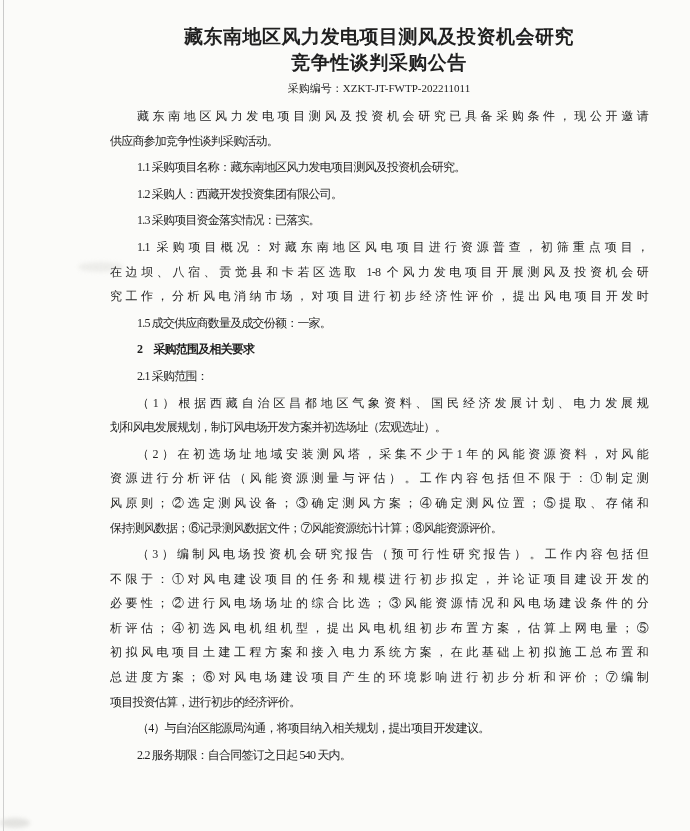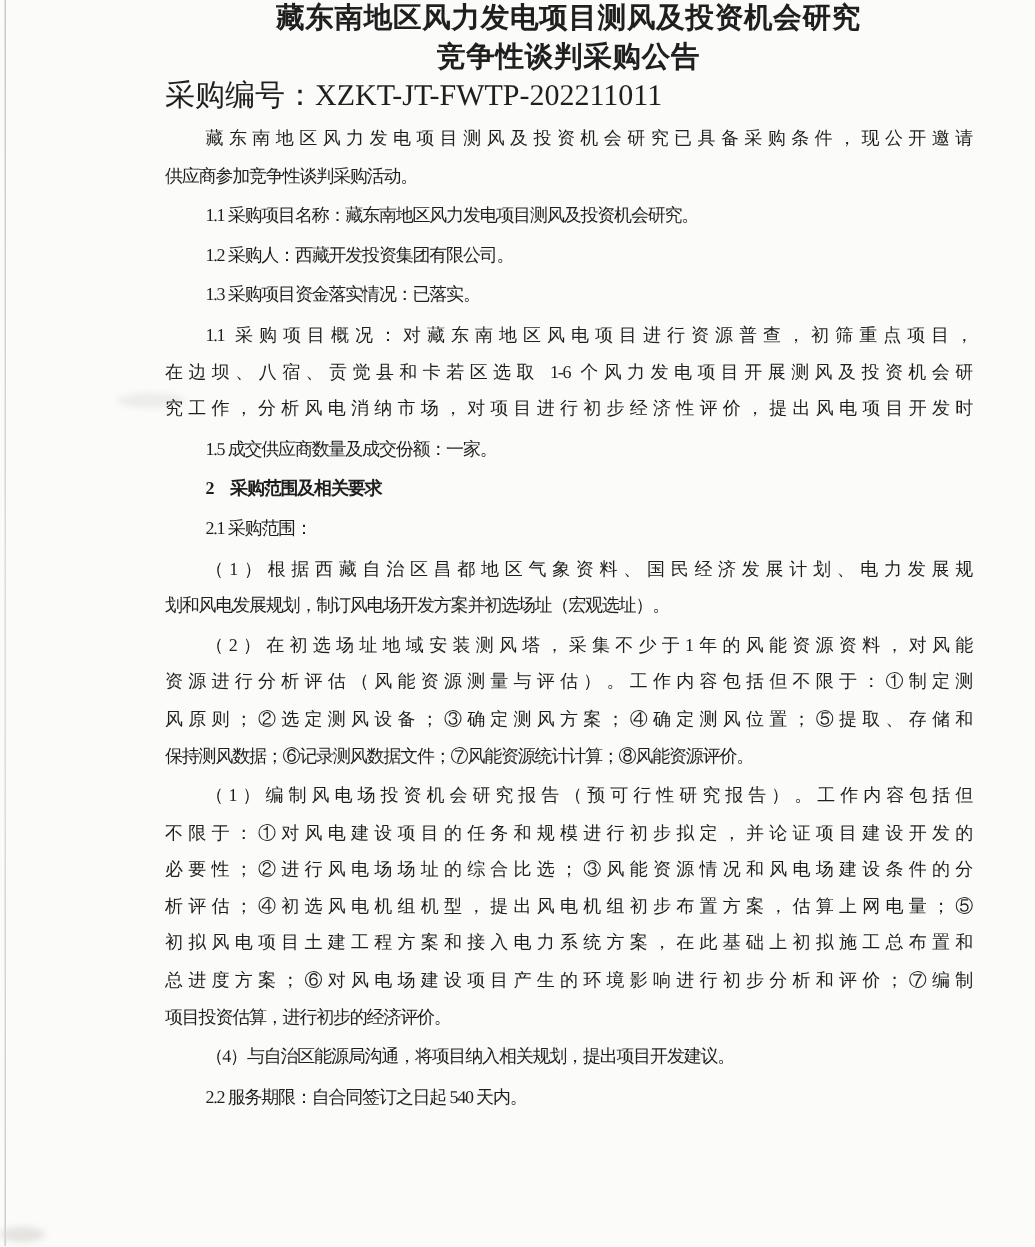--- a/index.html
+++ b/index.html
@@ -30,32 +30,33 @@
   .scan-smudge-2{
     position:absolute; left:0px; top:818px;
     width:30px; height:10px;
     background:#d9d9d6; border-radius:50%;
     filter:blur(2px); opacity:.7;
   }
   .doc{
     position:absolute;
     left:110px; top:0;
     width:538px;
+    padding-top:24px;
   }
   .title-line{
     text-align:center;
     font-weight:bold;
     font-size:19px;
     line-height:26px;
     letter-spacing:0.5px;
     white-space:nowrap;
   }
   .doc-number{
-    text-align:left;
-    font-size:20px;
+    text-align:center;
+    font-size:11px;
     line-height:24px;
     margin:0 0 4px 0;
     white-space:nowrap;
   }
   .block{margin:0 0 2px 0;}
   .block.heading{font-weight:bold;}
   .line{
     font-size:12px;
     line-height:24.6px;
     letter-spacing:-0.8px;
@@ -90,21 +91,21 @@
           <div class="line first">1.1 采购项目名称：藏东南地区风力发电项目测风及投资机会研究。</div>
         </div>
         <div class="block paragraph">
           <div class="line first">1.2 采购人：西藏开发投资集团有限公司。</div>
         </div>
         <div class="block paragraph">
           <div class="line first">1.3 采购项目资金落实情况：已落实。</div>
         </div>
         <div class="block paragraph">
           <div class="line first full">1.1 采购项目概况：对藏东南地区风电项目进行资源普查，初筛重点项目，</div>
-          <div class="line full">在边坝、八宿、贡觉县和卡若区选取 1-6 个风力发电项目开展测风及投资机会研</div>
+          <div class="line full">在边坝、八宿、贡觉县和卡若区选取 1-8 个风力发电项目开展测风及投资机会研</div>
           <div class="line full">究工作，分析风电消纳市场，对项目进行初步经济性评价，提出风电项目开发时</div>
         </div>
         <div class="block paragraph">
           <div class="line first">1.5 成交供应商数量及成交份额：一家。</div>
         </div>
         <div class="block heading">
           <div class="line first">2　采购范围及相关要求</div>
         </div>
         <div class="block paragraph">
           <div class="line first">2.1 采购范围：</div>
@@ -113,21 +114,21 @@
           <div class="line first full">（1）根据西藏自治区昌都地区气象资料、国民经济发展计划、电力发展规</div>
           <div class="line">划和风电发展规划，制订风电场开发方案并初选场址（宏观选址）。</div>
         </div>
         <div class="block paragraph">
           <div class="line first full">（2）在初选场址地域安装测风塔，采集不少于1年的风能资源资料，对风能</div>
           <div class="line full">资源进行分析评估（风能资源测量与评估）。工作内容包括但不限于：①制定测</div>
           <div class="line full">风原则；②选定测风设备；③确定测风方案；④确定测风位置；⑤提取、存储和</div>
           <div class="line">保持测风数据；⑥记录测风数据文件；⑦风能资源统计计算；⑧风能资源评价。</div>
         </div>
         <div class="block paragraph">
-          <div class="line first full">（1）编制风电场投资机会研究报告（预可行性研究报告）。工作内容包括但</div>
+          <div class="line first full">（3）编制风电场投资机会研究报告（预可行性研究报告）。工作内容包括但</div>
           <div class="line full">不限于：①对风电建设项目的任务和规模进行初步拟定，并论证项目建设开发的</div>
           <div class="line full">必要性；②进行风电场场址的综合比选；③风能资源情况和风电场建设条件的分</div>
           <div class="line full">析评估；④初选风电机组机型，提出风电机组初步布置方案，估算上网电量；⑤</div>
           <div class="line full">初拟风电项目土建工程方案和接入电力系统方案，在此基础上初拟施工总布置和</div>
           <div class="line full">总进度方案；⑥对风电场建设项目产生的环境影响进行初步分析和评价；⑦编制</div>
           <div class="line">项目投资估算，进行初步的经济评价。</div>
         </div>
         <div class="block paragraph">
           <div class="line first">（4）与自治区能源局沟通，将项目纳入相关规划，提出项目开发建议。</div>
         </div>

